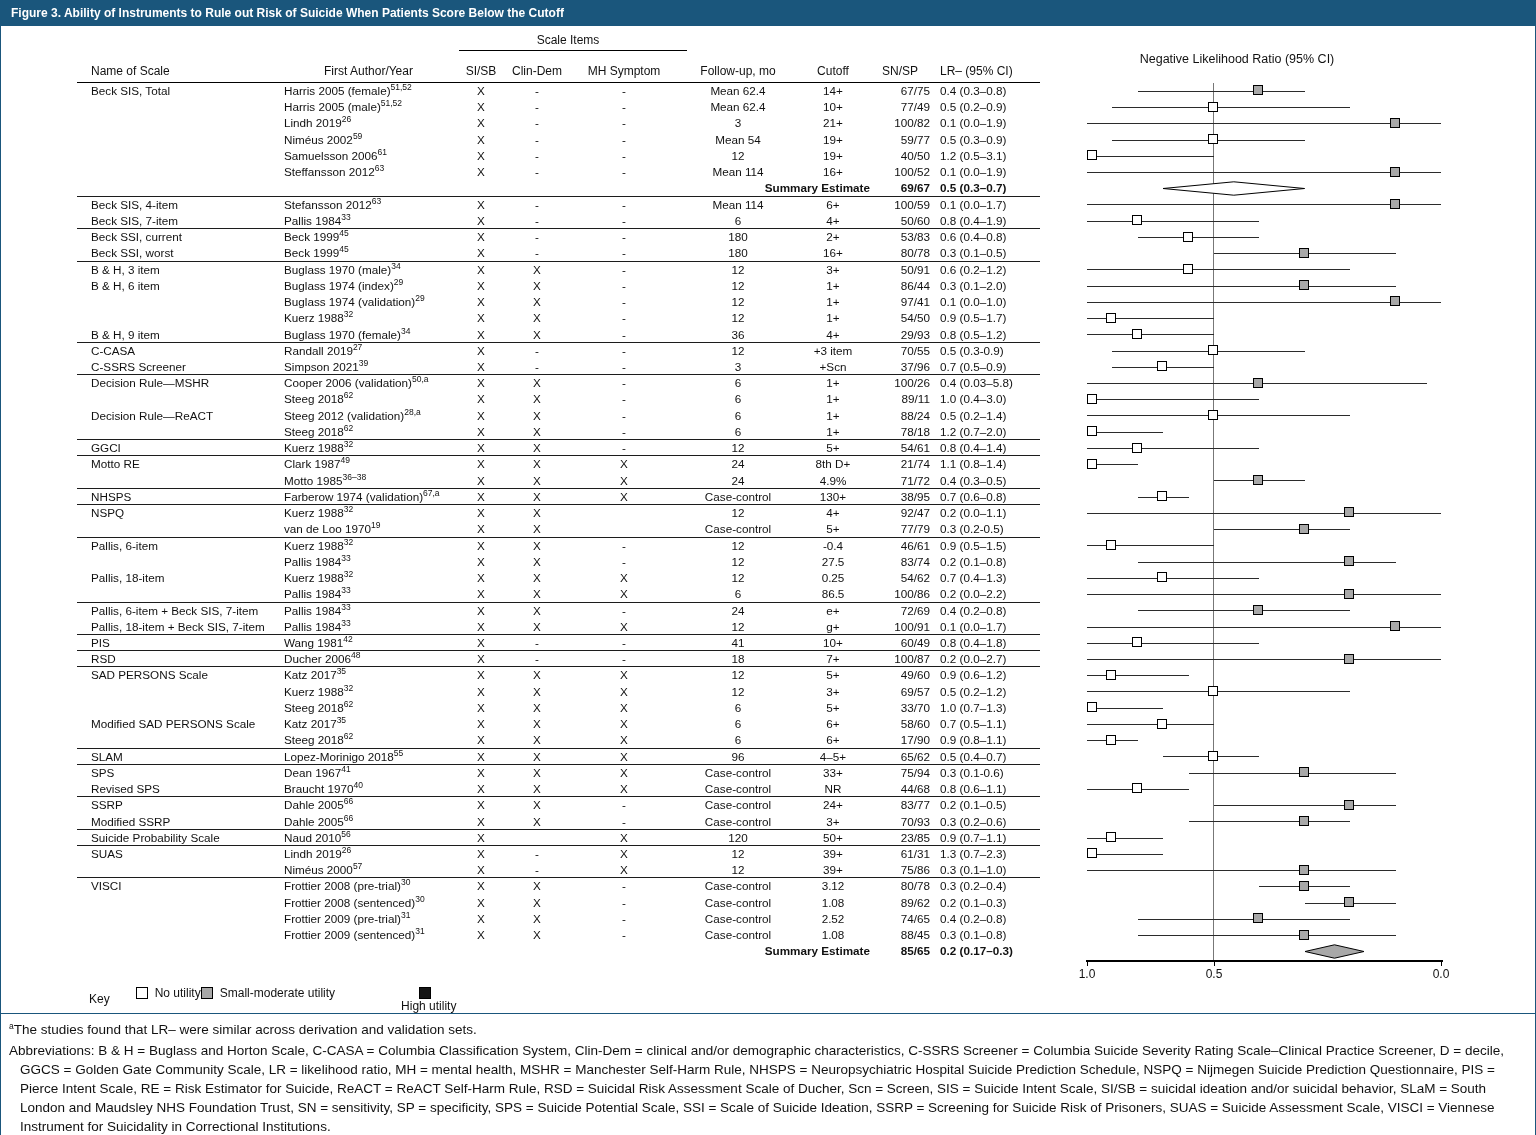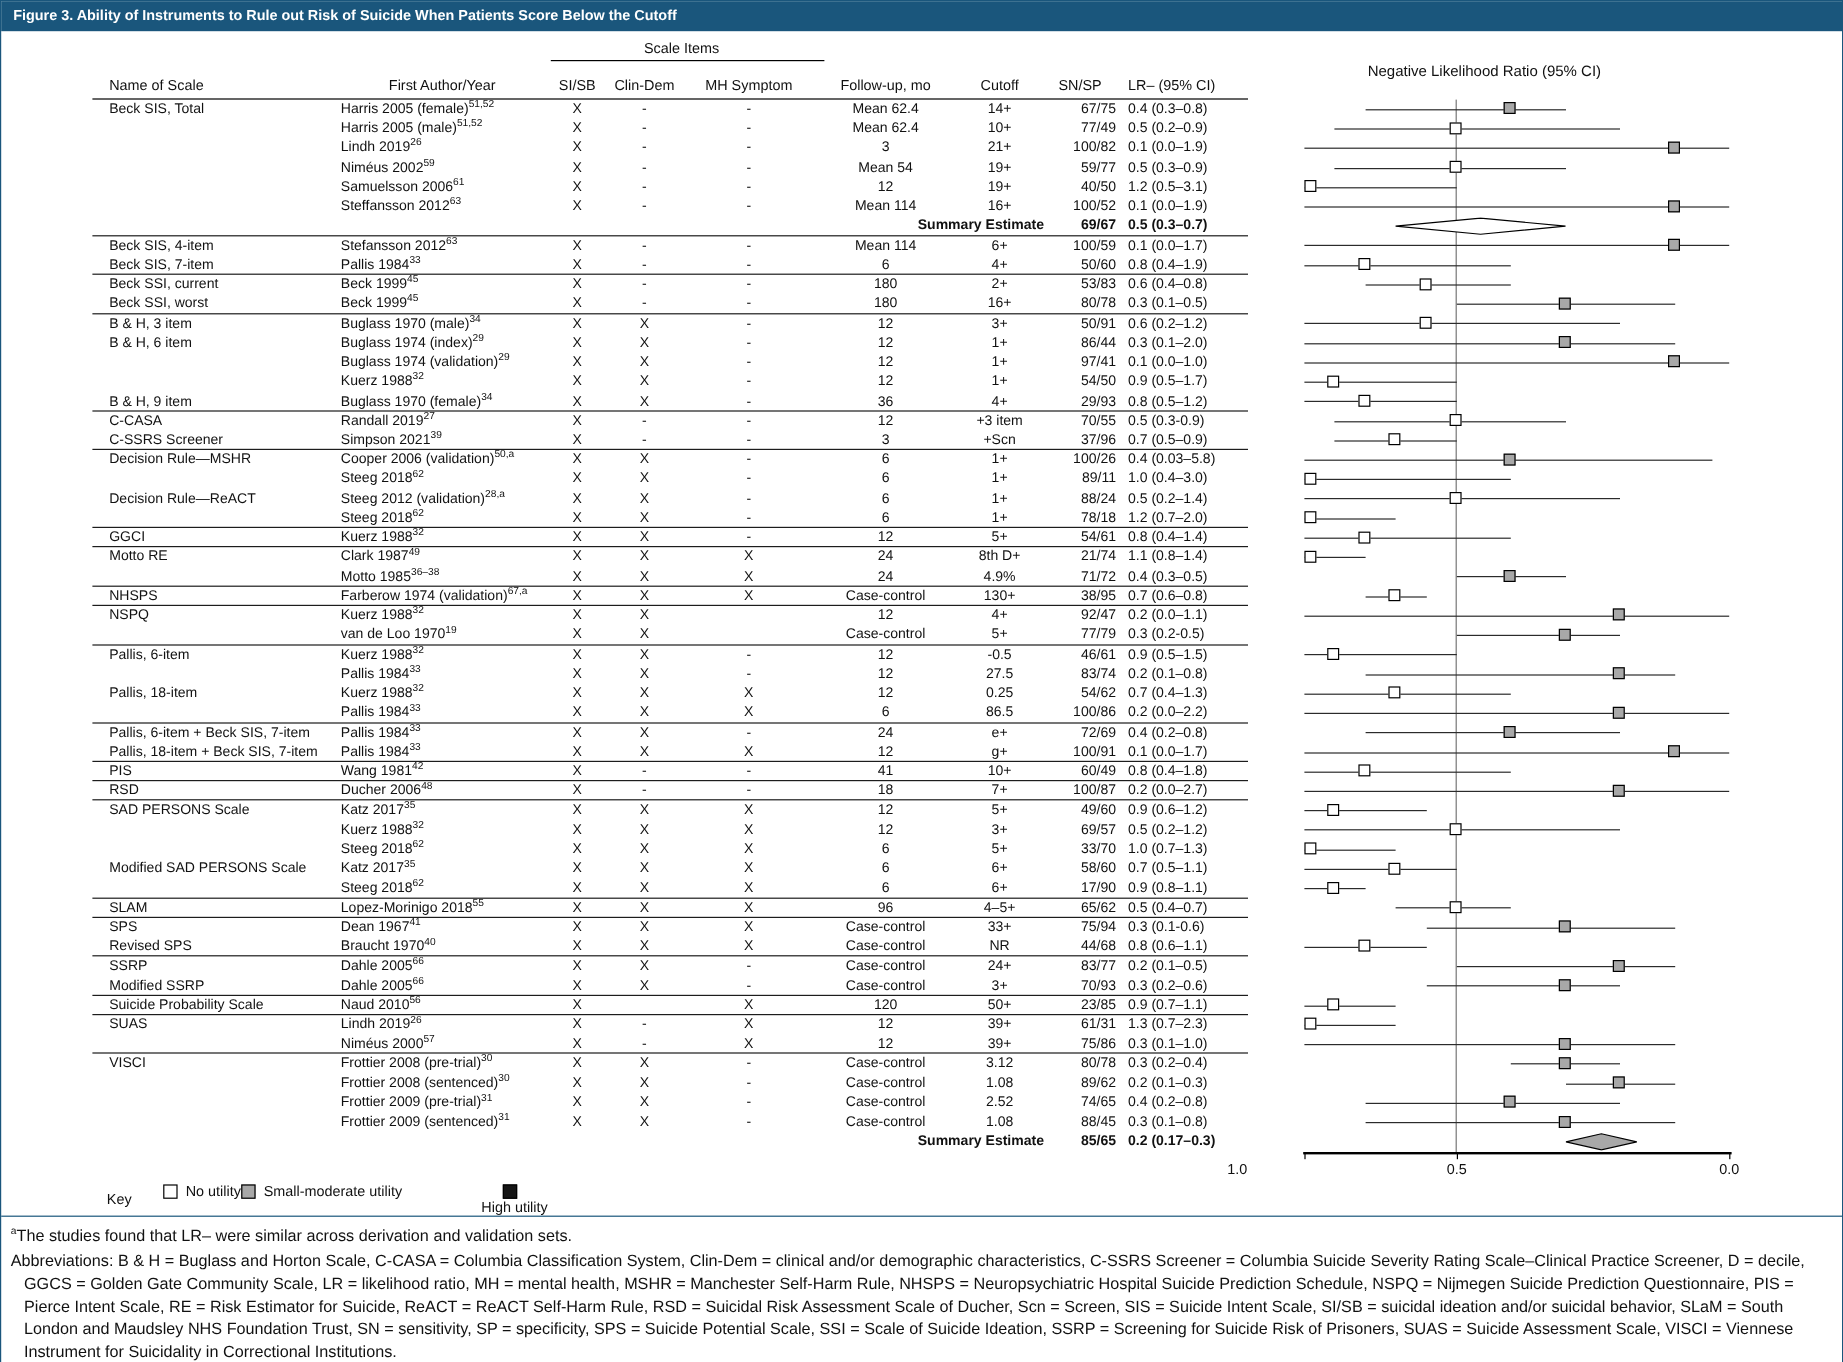--- a/index.html
+++ b/index.html
@@ -560,21 +560,21 @@
           </div>
         </div>
         <div class="row">
           <div class="tpart">
             <div class="c-name">Pallis, 6-item</div>
             <div class="c-auth"><span>Kuerz 1988</span><sup>32</sup></div>
             <div class="c-si">X</div>
             <div class="c-clin">X</div>
             <div class="c-mh">-</div>
             <div class="c-fu">12</div>
-            <div class="c-cut">-0.5</div>
+            <div class="c-cut">-0.4</div>
             <div class="c-sn">46/61</div>
             <div class="c-lr">0.9 (0.5–1.5)</div>
           </div>
           <div class="ppart">
             <div class="ci" style="left: 47px; width: 127.086px;"></div>
             <div class="pt" style="left: 66.4172px; background: rgb(255, 255, 255);"></div>
           </div>
         </div>
         <div class="row">
           <div class="tpart">
@@ -996,21 +996,21 @@
               <polygon points="1,7.5 30.498820000000023,0.8 59.99764000000005,7.5 30.498820000000023,14.2" fill="#a8a8a8" stroke="#000" stroke-width="1"></polygon>
             </svg>
           </div>
         </div>
       </div>
     <div class="axis">
       <div class="axis-line"></div>
       <div class="tickmark" style="left:1086px"></div>
       <div class="tickmark" style="left:1213px"></div>
       <div class="tickmark" style="left:1440px"></div>
-      <div class="ticklab" style="left:1013px">1.0</div>
+      <div class="ticklab" style="left:1069px">1.0</div>
       <div class="ticklab" style="left:1196px">0.5</div>
       <div class="ticklab" style="left:1423px">0.0</div>
     </div>
   </div>
 
   <div class="keyrow">
     <span class="key-label">Key</span>
     <span id="key-items"><span class="key-item" style="margin-left: 12px;">
           <span class="key-sq" style="background: rgb(255, 255, 255);"></span>
           <span>No utility</span>

